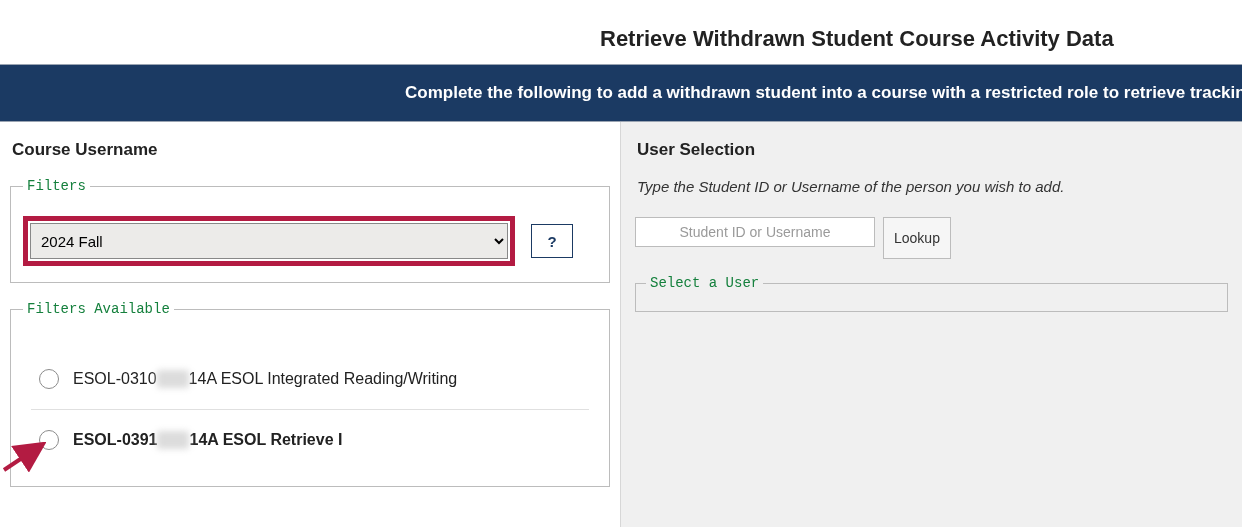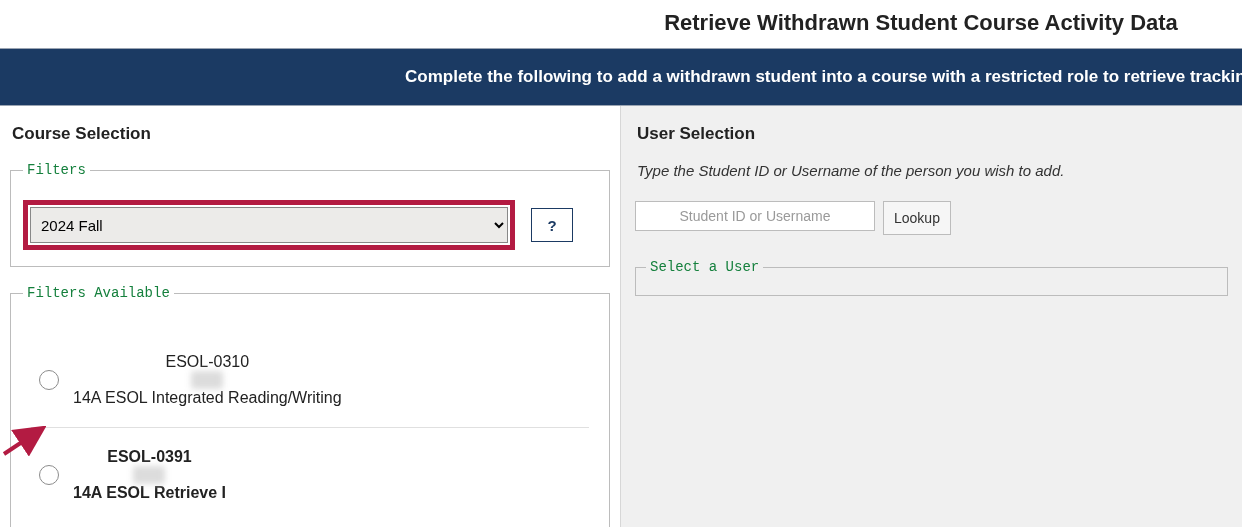--- a/index.html
+++ b/index.html
@@ -8,22 +8,22 @@
     font-family: "Segoe UI", Arial, sans-serif;
     color: #222;
     background: #fff;
     width: 1242px;
     overflow: hidden;
   }
   .page-title {
     font-family: "Futura", "Century Gothic", Arial, sans-serif;
     font-size: 22px;
     font-weight: 700;
-    text-align: center;
-    padding: 10px 0 12px;
+    text-align: left;
+    padding: 26px 0 12px;
     color: #222;
     margin-left: 600px;
   }
   .banner {
     background: #1b3a63;
     color: #fff;
     font-family: "Futura", "Century Gothic", Arial, sans-serif;
     font-size: 17px;
     font-weight: 600;
     padding: 18px 0 18px 0;
@@ -124,21 +124,20 @@
     flex: 0 0 20px;
     background: #fff;
   }
   .course-info {
     font-family: "Futura", "Century Gothic", Arial, sans-serif;
     font-size: 16px;
     color: #222;
     display: flex;
     align-items: center;
     gap: 0;
-    flex-direction: column;
   }
   .blur {
     display: inline-block;
     width: 32px; height: 18px;
     background: #dcdcdc;
     filter: blur(3px);
     border-radius: 2px;
   }
   .arrow-annot {
     position: absolute;
@@ -146,35 +145,35 @@
     top: 320px;
     width: 44px;
     height: 30px;
     pointer-events: none;
   }
   .left-col { position: relative; }
 
   .lookup-row {
     display: flex;
     gap: 8px;
-    margin-bottom: 24px;
+    margin-bottom: 16px;
   }
   .student-input {
     width: 240px;
     height: 30px;
     border: 1px solid #bcbcbc;
     background: #fff;
     font-family: "Futura", "Century Gothic", Arial, sans-serif;
     font-size: 14px;
     text-align: center;
     color: #333;
   }
   .student-input::placeholder { color: #9a9a9a; }
   .lookup-btn {
-    height: 34px;
+    height: 42px;
     padding: 0 10px;
     border: 1px solid #bcbcbc;
     background: #f6f6f6;
     font-family: "Futura", "Century Gothic", Arial, sans-serif;
     font-size: 14px;
     color: #333;
     cursor: pointer;
   }
   .select-user-fs {
     min-height: 36px;
@@ -184,21 +183,21 @@
 </head>
 <body>
 
 <div class="page-title">Retrieve Withdrawn Student Course Activity Data</div>
 
 <div class="banner">Complete the following to add a withdrawn student into a course with a restricted role to retrieve tracking data, subm</div>
 
 <div class="columns">
 
   <div class="left-col">
-    <div class="section-heading">Course Selection</div>
+    <div class="section-heading">Course Username</div>
 
     <fieldset>
       <legend>Filters</legend>
       <div class="filters-row">
         <span class="select-highlight">
           <select class="term-select">
             <option>2024 Fall</option>
           </select>
         </span>
         <button class="help-btn">

